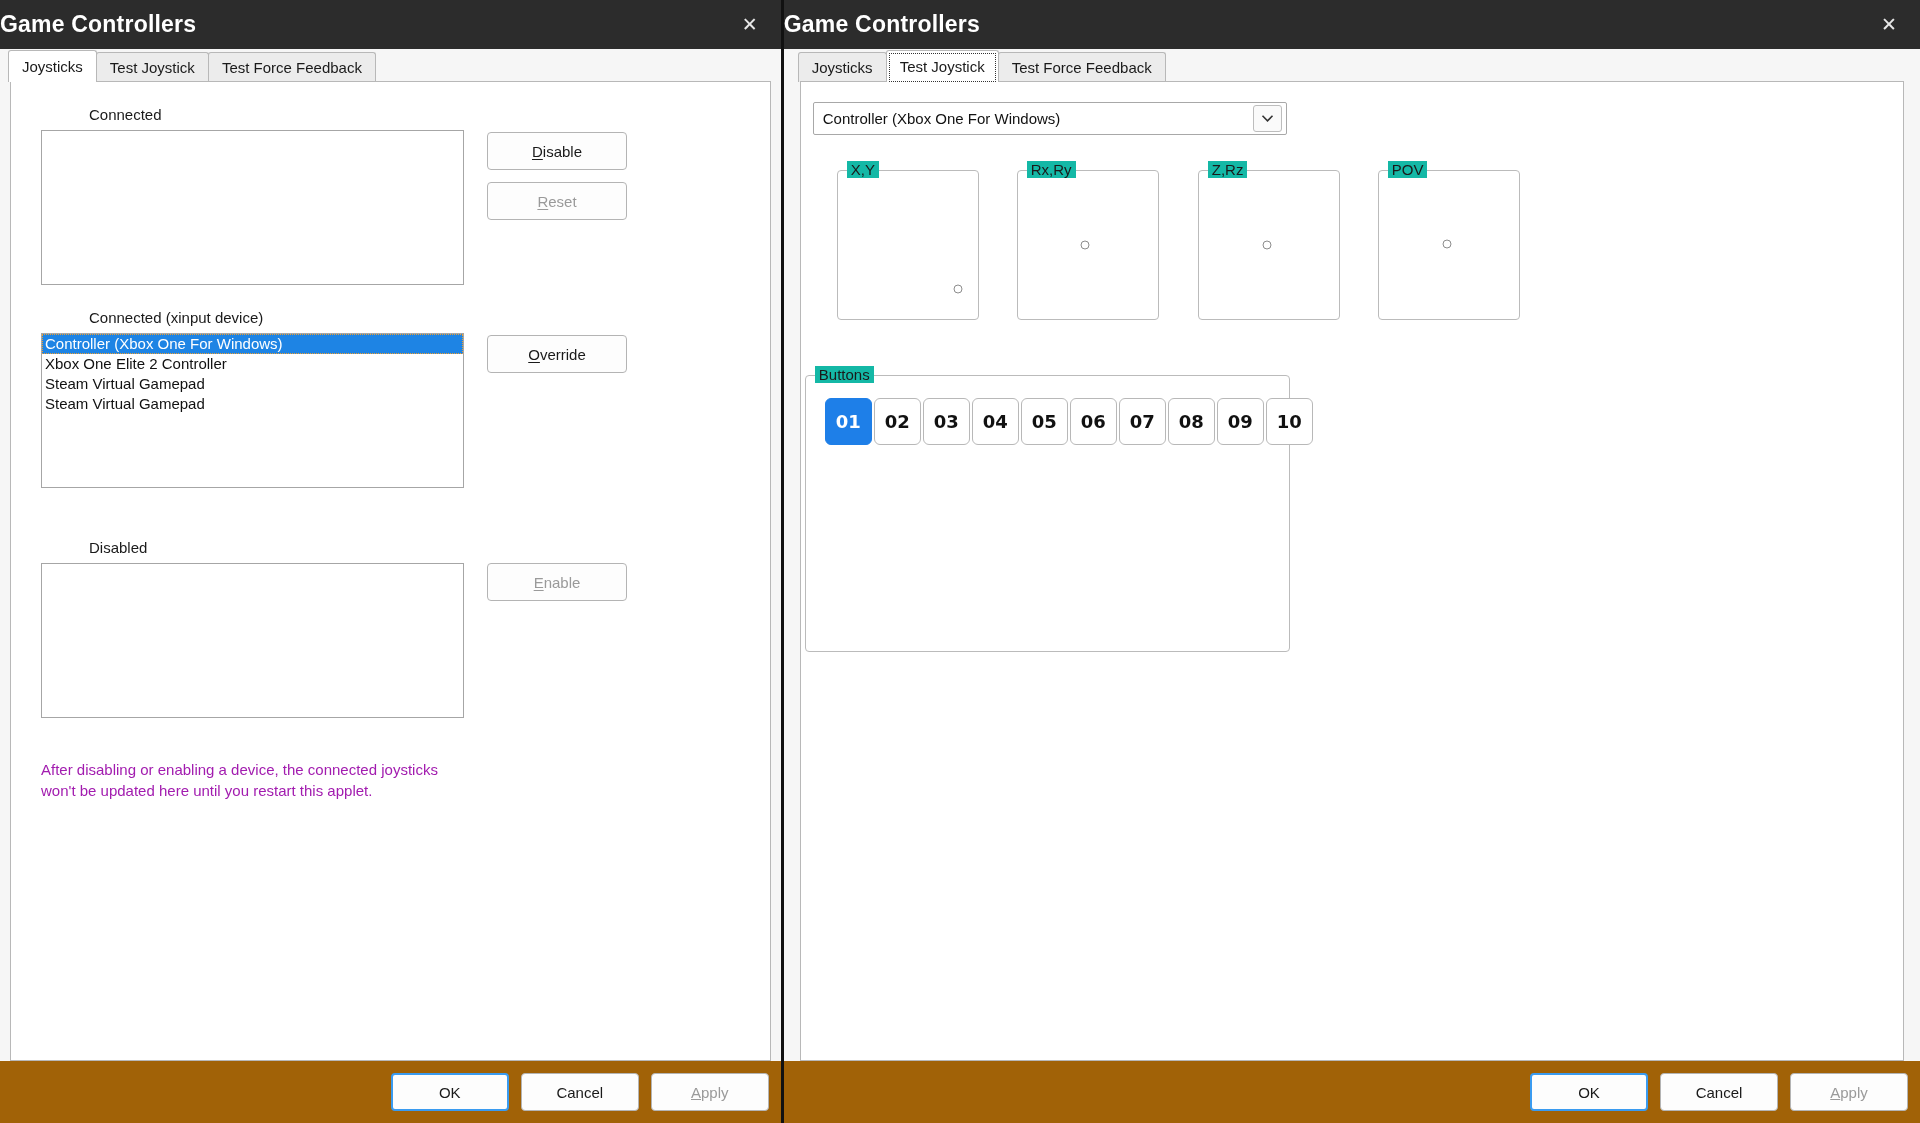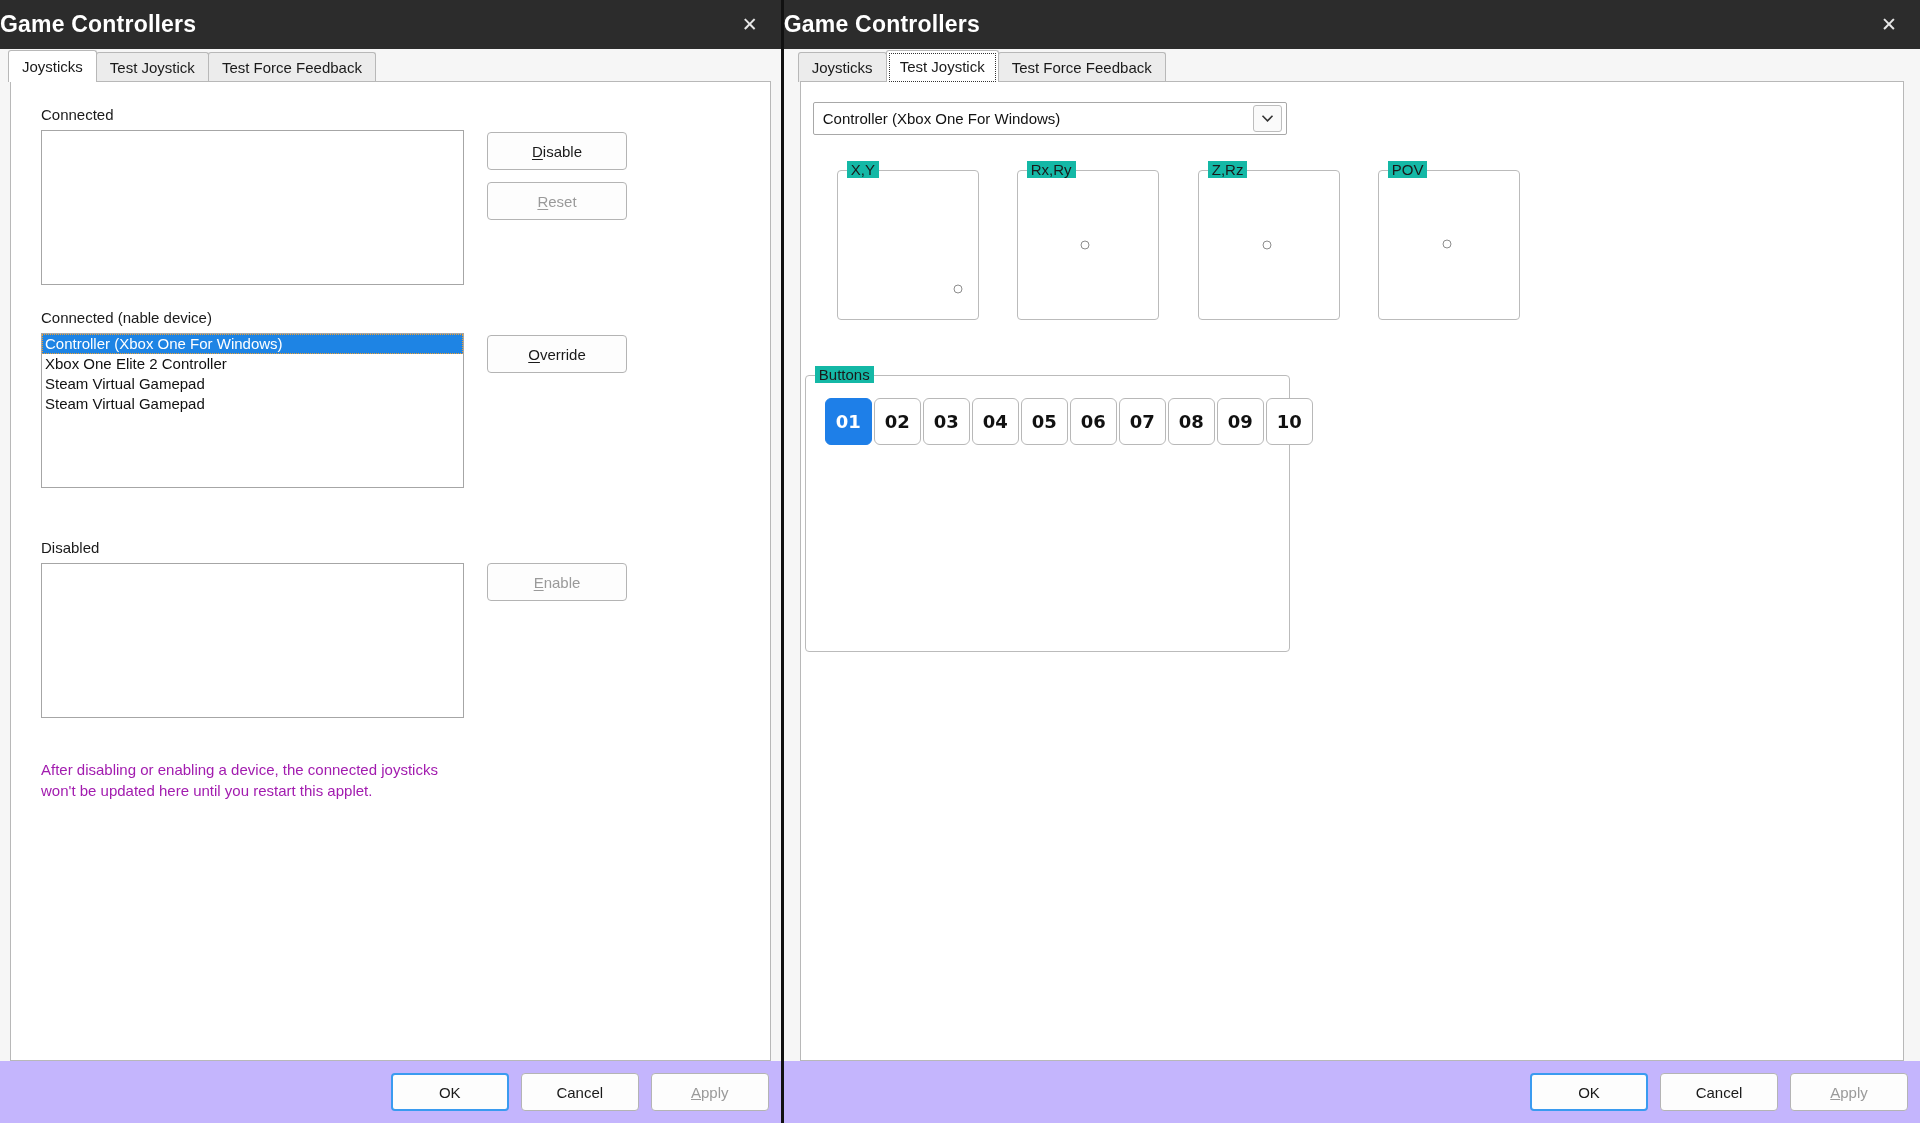--- a/index.html
+++ b/index.html
@@ -119,20 +119,21 @@
     position: relative;
     box-sizing: border-box;
   }
   .window.right .tabpage { margin: -1px 16px 0 16px; }
 
   
   .group-label {
     position: absolute;
     font-size: 15px;
     color: #1a1a1a;
+    margin-left: 48px;
   }
   .listbox {
     position: absolute;
     background: #ffffff;
     border: 1px solid #a6a6a6;
     box-sizing: border-box;
     overflow: hidden;
   }
   .list-item {
     height: 20px;
@@ -177,21 +178,21 @@
 
   
   .bottombar {
     flex: 0 0 auto;
     height: 62px;
     display: flex;
     align-items: center;
     justify-content: flex-end;
     padding-right: 12px;
     gap: 12px;
-    background: #c4b5fd;
+    background: #a16207;
     box-sizing: border-box;
   }
   .bbtn {
     position: relative;
     width: 118px;
     height: 38px;
     background: #fdfdfd;
     border: 1px solid #b4b4b4;
     border-radius: 4px;
     font-size: 15px;
@@ -324,21 +325,21 @@
         <div class="group-label" style="left:30px; top:24px;">Connected</div>
         <div class="listbox" style="left:30px; top:48px; width:423px; height:155px;"></div>
 
         <div class="btn" style="left:476px; top:50px; width:140px; height:38px;">
           <span><u>D</u><span>isable</span></span>
         </div>
         <div class="btn disabled" style="left:476px; top:100px; width:140px; height:38px;">
           <span><u>R</u><span>eset</span></span>
         </div>
 
-        <div class="group-label" style="left:30px; top:227px;">Connected (nable device)</div>
+        <div class="group-label" style="left:30px; top:227px;">Connected (xinput device)</div>
         <div class="listbox" style="left:30px; top:251px; width:423px; height:155px;">
           <div class="list-item selected">Controller (Xbox One For Windows)</div>
           <div class="list-item">Xbox One Elite 2 Controller</div>
           <div class="list-item">Steam Virtual Gamepad</div>
           <div class="list-item">Steam Virtual Gamepad</div>
         </div>
 
         <div class="btn" style="left:476px; top:253px; width:140px; height:38px;">
           <span><u>O</u><span>verride</span></span>
         </div>

